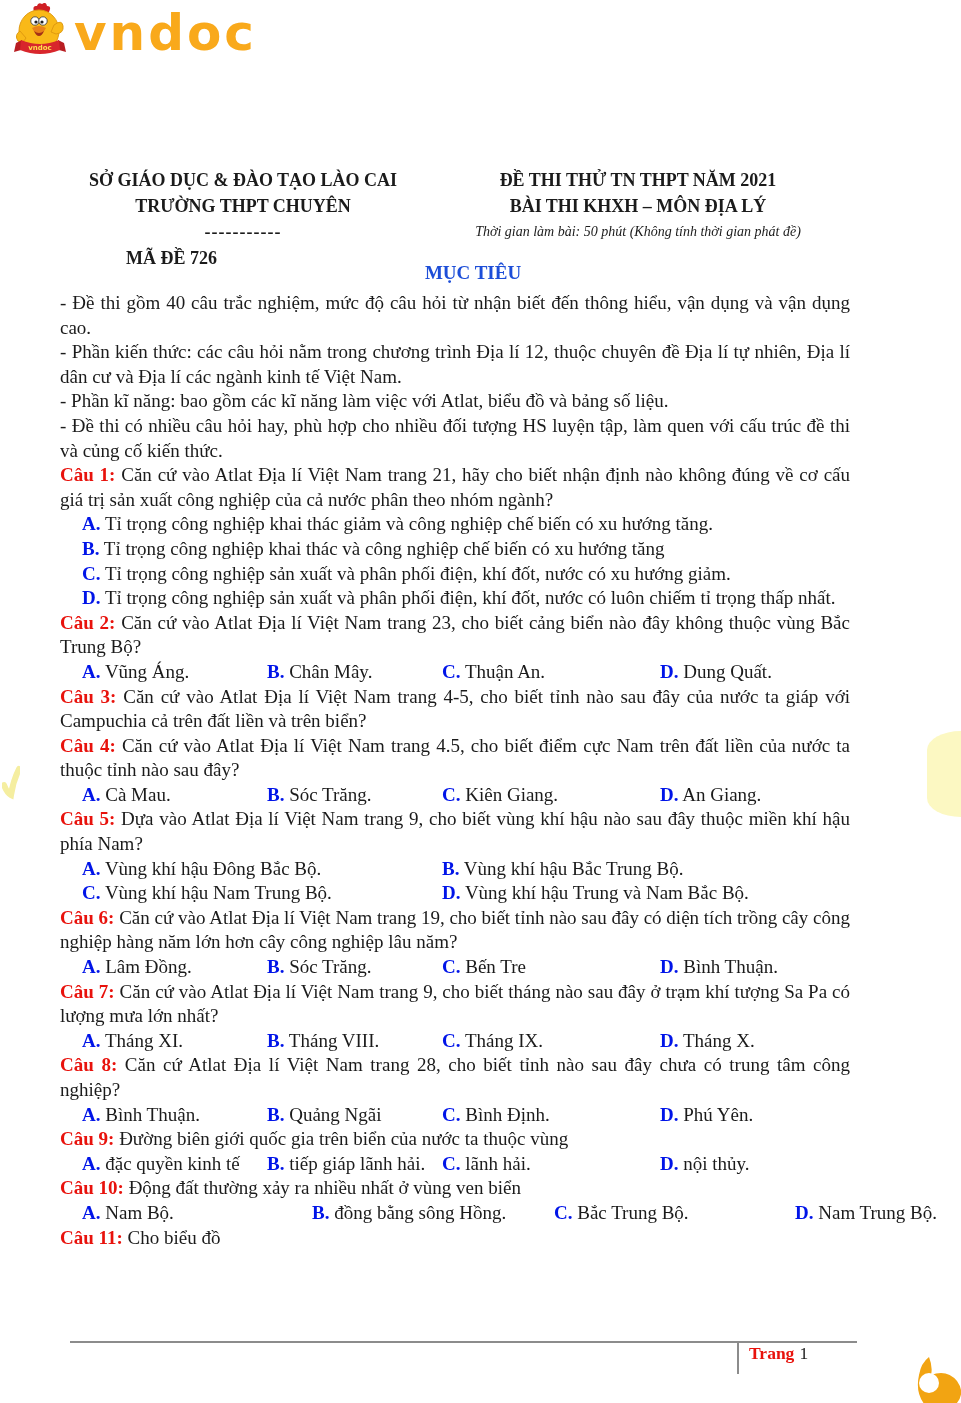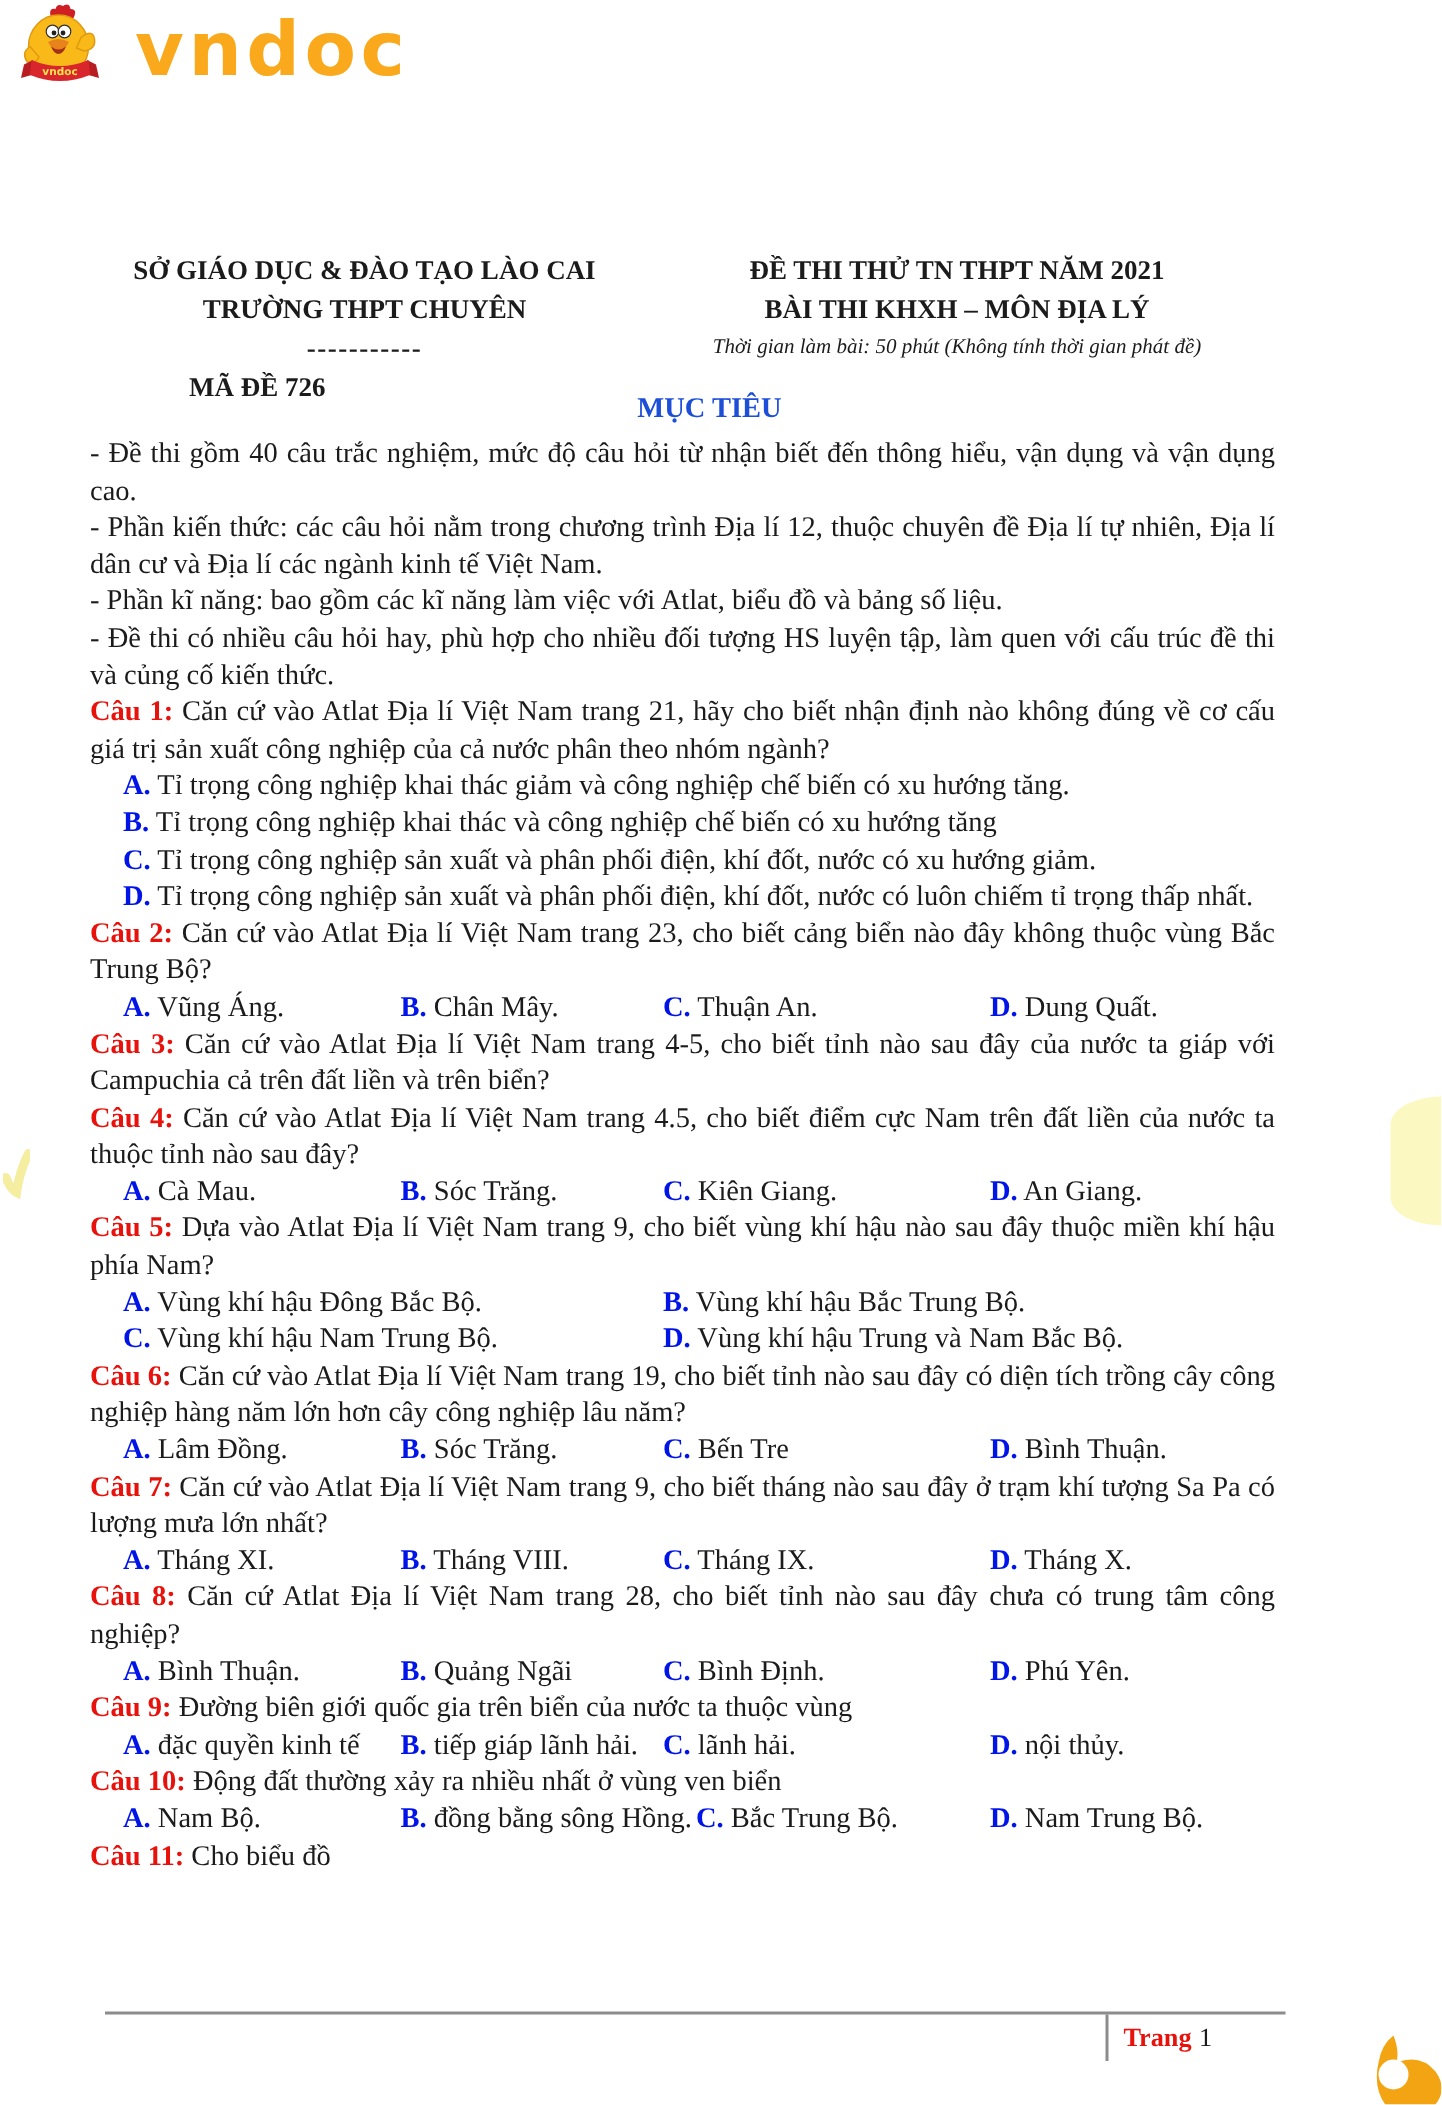--- a/index.html
+++ b/index.html
@@ -4,21 +4,21 @@
 <style>
   * { margin:0; padding:0; box-sizing:border-box; }
   html,body { background:#ffffff; }
   .page {
     position:relative; width:961px; height:1403px; margin:0 auto;
     background:#ffffff; overflow:hidden;
     font-family:"Liberation Serif", serif; color:#1b1b1b;
   }
 
   
-  .logo { position:absolute; left:10px; top:3px; display:flex; align-items:center; gap:20px; }
+  .logo { position:absolute; left:10px; top:3px; display:flex; align-items:center; gap:4px; }
   .logo svg { display:block; }
   .wordmark {
     font-family:"DejaVu Sans", sans-serif; font-weight:bold;
     font-size:50px; line-height:58px; color:#f9a91b; letter-spacing:3px;
   }
 
   
   .header { position:absolute; left:78px; top:167px; width:790px; display:flex; }
   .header-left { width:330px; text-align:center; font-weight:bold; font-size:18px; line-height:26px; }
   .header-right { flex:1; text-align:center; font-weight:bold; font-size:18px; line-height:26px; }
@@ -36,29 +36,29 @@
     position:absolute; left:60px; top:291px; width:790px;
     font-size:19px; line-height:24.6px; text-align:justify;
   }
   .intro-line { text-align:justify; }
   .q-label { color:#e8120c; font-weight:bold;margin-top:48px; }
   .opt-letter { color:#0014e8; font-weight:bold; }
   .opts { padding-left:22px; }
   .opts .opt { white-space:nowrap; }
   .opts.stack .opt { display:block; white-space:normal; text-align:justify; }
   .opts.row4 { display:grid; grid-template-columns:185px 175px 218px 1fr;font-family:Liberation Serif, serif; }
-  .opts.row4t { display:grid; grid-template-columns:185px 197px 196px 1fr; }
+  .opts.row4t { display:grid; grid-template-columns:185px 197px 196px 1fr;gap:45px; }
   .opts.grid2 { display:grid; grid-template-columns:360px 1fr; }
 
   
   .footer { position:absolute; left:70px; top:1341px; width:787px; border-top:2px solid #8c8c8c; }
   .footer-pagebox {
     position:absolute; left:667px; top:0; height:31px;
     border-left:2px solid #8c8c8c; padding-left:10px;
-    display:flex; align-items:center; gap:5px; font-size:17.5px;
+    display:flex; align-items:flex-start; gap:5px; font-size:17.5px;
   }
   .footer-label { color:#e8120c; font-weight:bold; }
   .footer-num { color:#1b1b1b; }
 
   
   .deco-right-blob {
     position:absolute; right:0; top:731px; width:34px; height:86px;
     background:#fcf8c2; border-radius:86px 0 0 86px / 48px 0 0 48px;
   }
   .deco-left-mark { position:absolute; left:2px; top:763px; }

